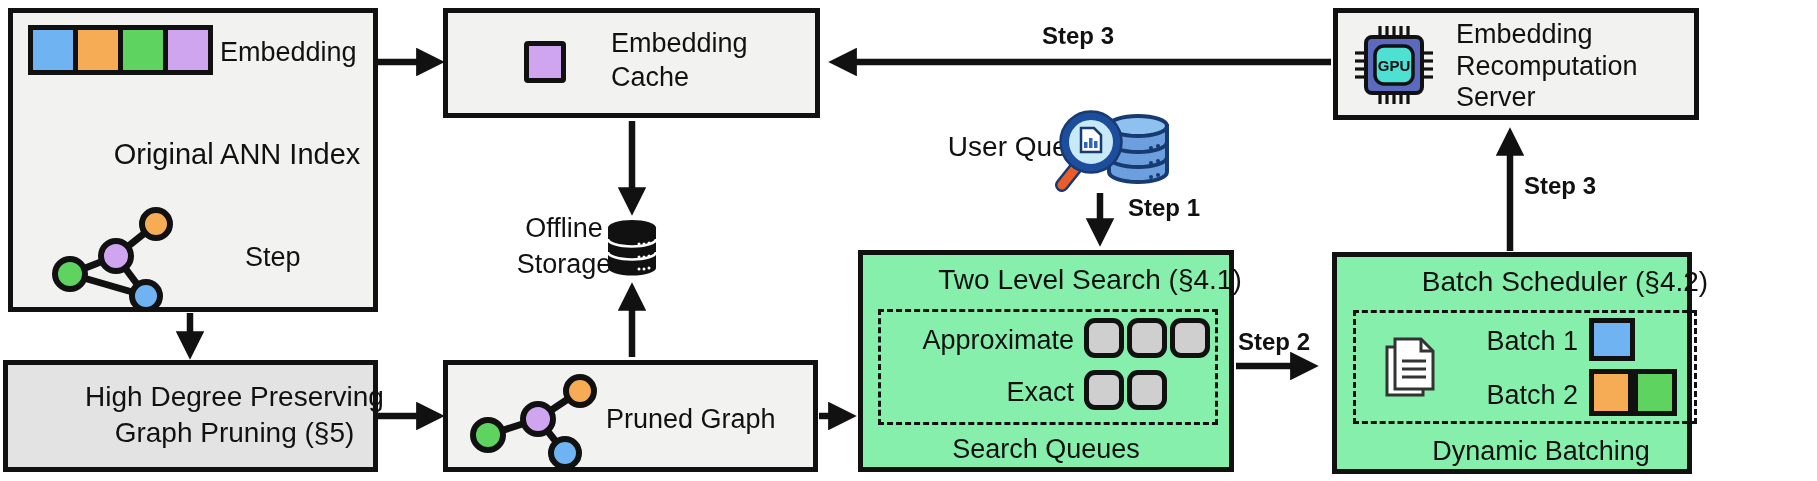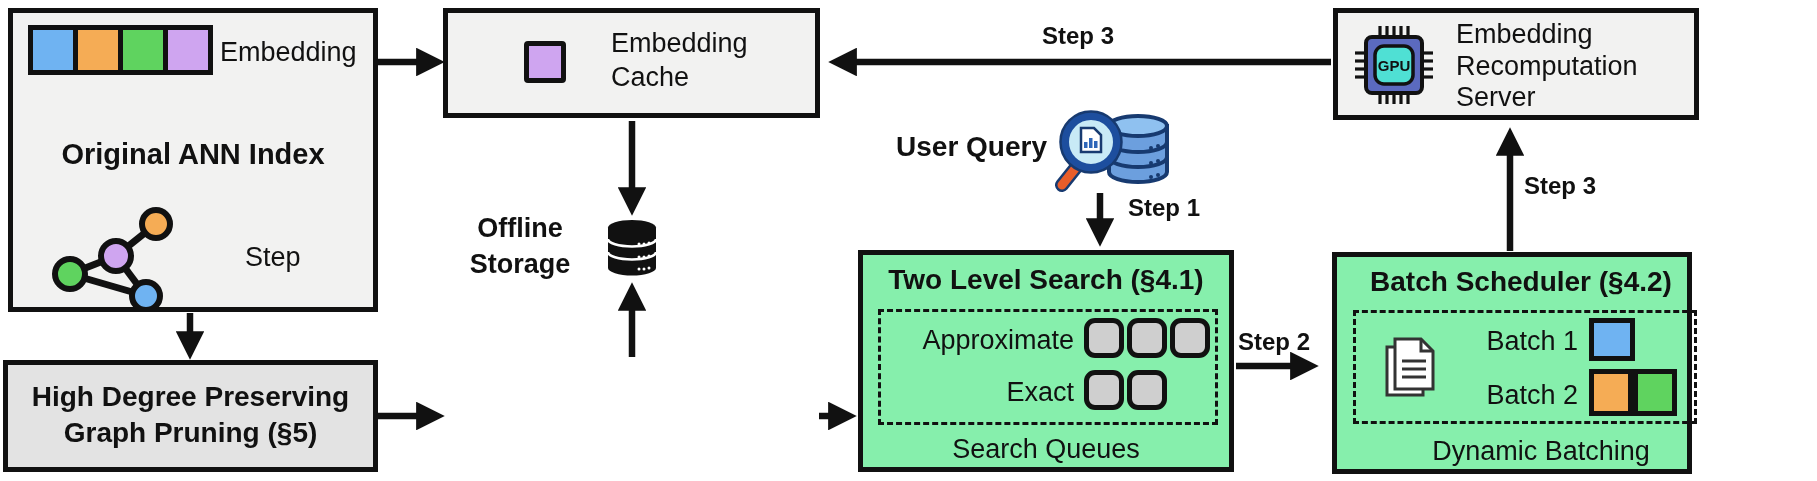--- a/index.html
+++ b/index.html
@@ -2,21 +2,21 @@
 <html><head>
 <meta charset="utf-8">
 <style>
   html,body{margin:0;padding:0;background:#fff;}
   #canvas{position:relative;width:1817px;height:481px;background:#fff;overflow:hidden;
           font-family:"Liberation Sans", sans-serif;color:#111;}
   .box{position:absolute;box-sizing:border-box;border:5px solid #111;background:#F2F2F1;}
   .box.mid{background:#E3E3E3;}
   .box.gray{background:#86efac;}
   .t{position:absolute;font-size:27px;line-height:1.2;color:#111;}
-  .b{font-weight:bold;}
+  .b{font-weight:normal;margin-left:44px;}
   .pre{white-space:pre-line;}
   .ctr{text-align:center;}
   .rt{text-align:right;}
   .step{position:absolute;font-size:24px;font-weight:bold;color:#111;}
   .strip{position:absolute;display:flex;gap:5px;background:#111;border:5px solid #111;}
   .strip .sq{width:40px;height:40px;}
   .cache-sq{position:absolute;width:42px;height:42px;box-sizing:border-box;border:5px solid #111;border-radius:4px;background:#CFA5F0;}
   .dashed{position:absolute;box-sizing:border-box;border:3px dashed #111;}
   .slot{position:absolute;width:40px;height:40px;box-sizing:border-box;border:5px solid #111;border-radius:11px;background:#CFCFCF;}
   .bsq{position:absolute;box-sizing:border-box;border:5px solid #111;}
@@ -80,20 +80,36 @@
         <circle cx="39" cy="51" r="1.5"></circle>
         <circle cx="44" cy="50" r="1.5"></circle>
     </g>
   </svg>
 
   <div class="box mid" style="left:3px;top:360px;width:375px;height:112px;">
     <div class="t b pre ctr" style="left:0;top:14px;width:365px;font-size:28px;line-height:1.3;">High Degree Preserving
 Graph Pruning (§5)</div>
   </div>
 
+  <div class="box" style="left:443px;top:360px;width:375px;height:112px;">
+    <svg class="icon" style="left:12px;top:4px;" width="150" height="100" viewBox="0 0 150 100">
+      <g stroke="#111" stroke-width="7">
+        <line x1="28" y1="66" x2="78" y2="50"></line>
+        <line x1="78" y1="50" x2="120" y2="22"></line>
+        <line x1="78" y1="50" x2="105" y2="84"></line>
+      </g>
+      <g stroke="#111" stroke-width="6">
+        <circle cx="120" cy="22" r="14" fill="#F5AC55"></circle>
+        <circle cx="78" cy="50" r="15" fill="#CFA5F0"></circle>
+        <circle cx="28" cy="66" r="15" fill="#5FD35F"></circle>
+        <circle cx="105" cy="84" r="14" fill="#6FB3F2"></circle>
+      </g>
+    </svg>
+    <div class="t" style="left:158px;top:38px;">Pruned Graph</div>
+  </div>
 
   <div class="t b rt" style="left:855px;top:130px;width:192px;font-size:28px;">User Query</div>
   <svg class="icon" style="left:1053px;top:108px;" width="130" height="88" viewBox="0 0 130 88">
 
     <path d="M56,18 V64 a29,10 0 0 0 58,0 V18 Z" fill="#6C9FDE" stroke="#173A70" stroke-width="4"></path>
     <ellipse cx="85" cy="18" rx="29" ry="10" fill="#8FC1F0" stroke="#173A70" stroke-width="4"></ellipse>
     <g stroke="#173A70" stroke-width="4" fill="none">
       <path d="M56,34 a29,10 0 0 0 58,0"></path>
       <path d="M56,49 a29,10 0 0 0 58,0"></path>
     </g>

